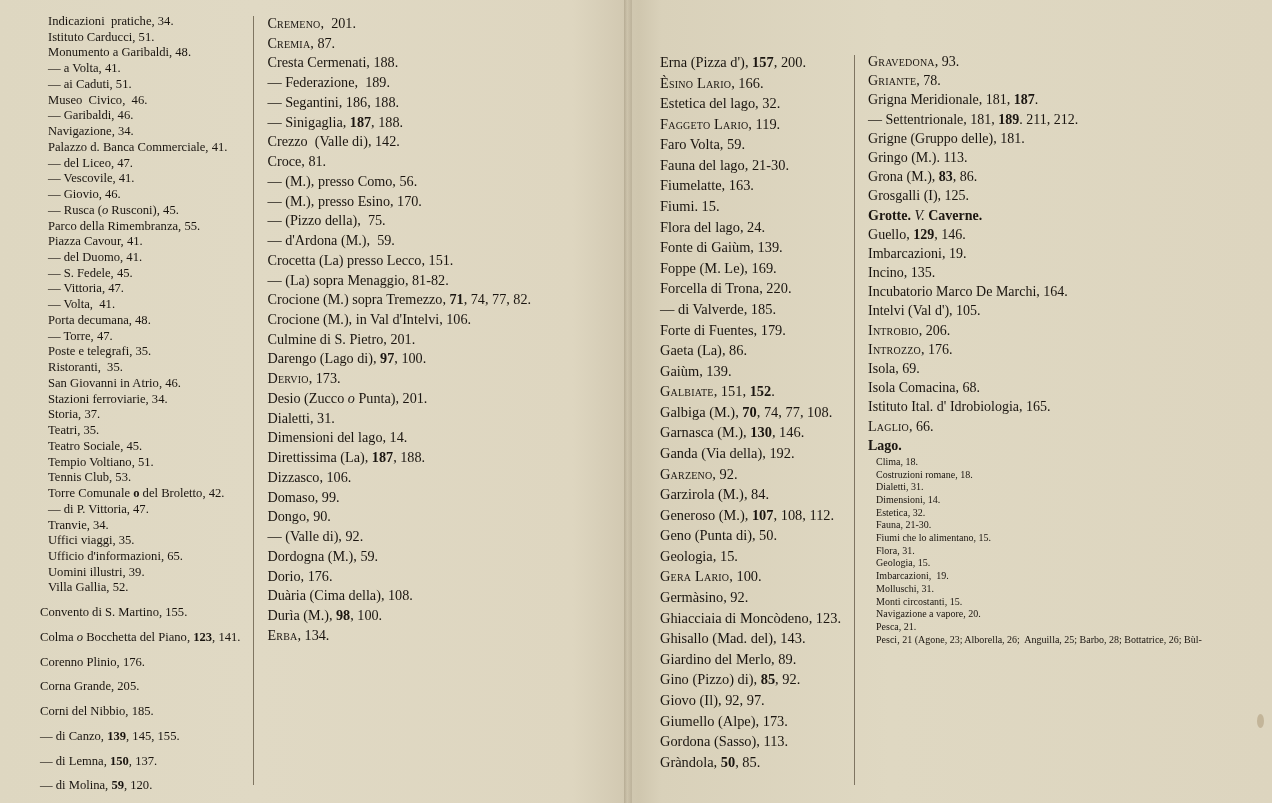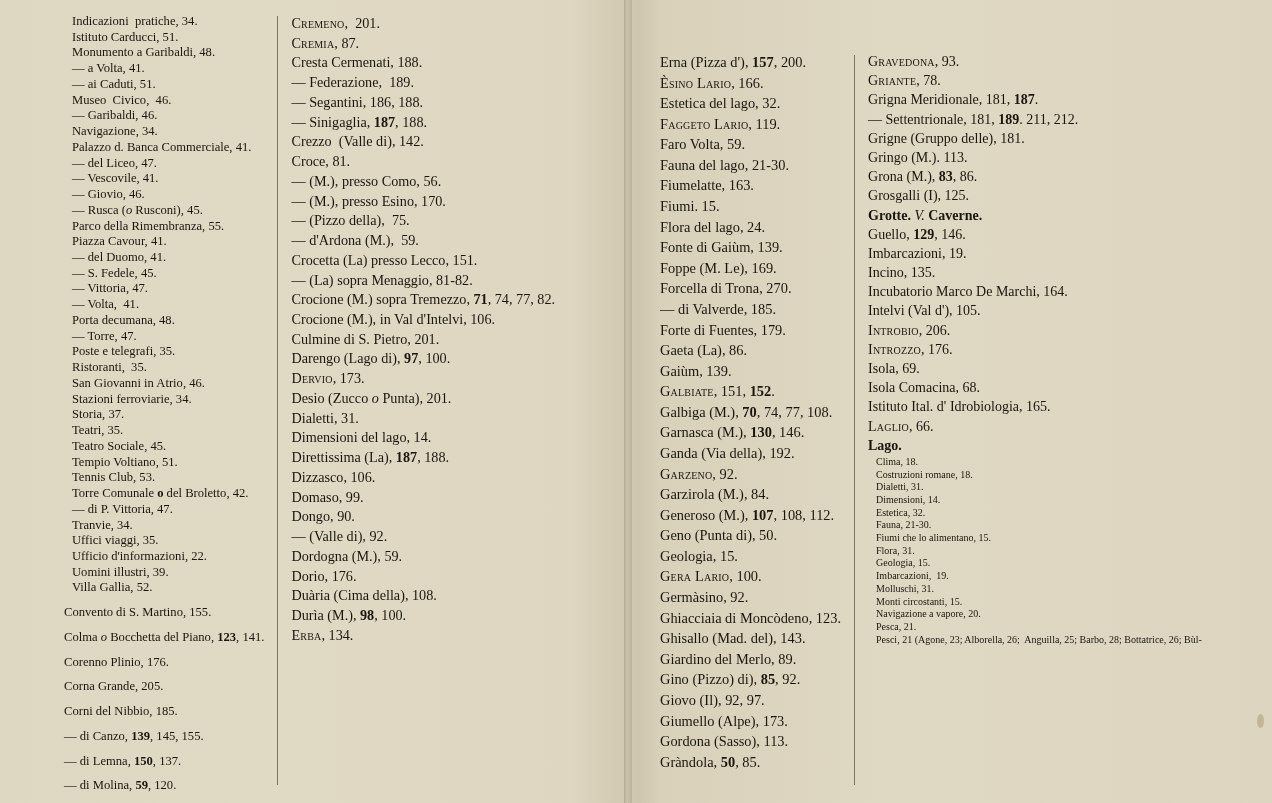--- a/index.html
+++ b/index.html
@@ -32,21 +32,21 @@
   .spread {
     display: flex;
     width: 1272px;
     height: 803px;
     box-sizing: border-box;
   }
   .leaf {
     box-sizing: border-box;
     display: flex;
   }
-  .leaf-left { width: 628px; padding: 14px 12px 8px 64px; }
+  .leaf-left { width: 628px; padding: 14px 12px 8px 40px; }
   .leaf-right { width: 644px; padding: 14px 18px 8px 32px; margin-top: 39px; }
   .col {
     box-sizing: border-box;
     position: relative;
   }
   .rule {
     width: 1px;
     background: #6d6350;
     margin: 2px 13px 10px 13px;
     align-self: stretch;
@@ -133,21 +133,21 @@
             <div class="e sub">Stazioni ferroviarie, 34.</div>
             <div class="e sub">Storia, 37.</div>
             <div class="e sub">Teatri, 35.</div>
             <div class="e sub">Teatro Sociale, 45.</div>
             <div class="e sub">Tempio Voltiano, 51.</div>
             <div class="e sub">Tennis Club, 53.</div>
             <div class="e sub">Torre Comunale <b>o</b> del Broletto, 42.</div>
             <div class="e sub">— di P. Vittoria, 47.</div>
             <div class="e sub">Tranvie, 34.</div>
             <div class="e sub">Uffici viaggi, 35.</div>
-            <div class="e sub">Ufficio d'informazioni, 22.</div>
+            <div class="e sub">Ufficio d'informazioni, 65.</div>
             <div class="e sub">Uomini illustri, 39.</div>
             <div class="e sub">Villa Gallia, 52.</div>
             <div class="e top">Convento di S. Martino, 155.</div>
             <div class="e top">Colma <i>o</i> Bocchetta del Piano, <b>123</b>, 141.</div>
             <div class="e top">Corenno Plinio, 176.</div>
             <div class="e top">Corna Grande, 205.</div>
             <div class="e top">Corni del Nibbio, 185.</div>
             <div class="e top">— di Canzo, <b>139</b>, 145, 155.</div>
             <div class="e top">— di Lemna, <b>150</b>, 137.</div>
             <div class="e top">— di Molina, <b>59</b>, 120.</div>
@@ -201,21 +201,21 @@
             <div class="e "><span class="sc">Èsino Lario</span>, 166.</div>
             <div class="e ">Estetica del lago, 32.</div>
             <div class="e "><span class="sc">Faggeto Lario</span>, 119.</div>
             <div class="e ">Faro Volta, 59.</div>
             <div class="e ">Fauna del lago, 21-30.</div>
             <div class="e ">Fiumelatte, 163.</div>
             <div class="e ">Fiumi. 15.</div>
             <div class="e ">Flora del lago, 24.</div>
             <div class="e ">Fonte di Gaiùm, 139.</div>
             <div class="e ">Foppe (M. Le), 169.</div>
-            <div class="e ">Forcella di Trona, 270.</div>
+            <div class="e ">Forcella di Trona, 220.</div>
             <div class="e ">— di Valverde, 185.</div>
             <div class="e ">Forte di Fuentes, 179.</div>
             <div class="e ">Gaeta (La), 86.</div>
             <div class="e ">Gaiùm, 139.</div>
             <div class="e "><span class="sc">Galbiate</span>, 151, <b>152</b>.</div>
             <div class="e ">Galbiga (M.), <b>70</b>, 74, 77, 108.</div>
             <div class="e ">Garnasca (M.), <b>130</b>, 146.</div>
             <div class="e ">Ganda (Via della), 192.</div>
             <div class="e "><span class="sc">Garzeno</span>, 92.</div>
             <div class="e ">Garzirola (M.), 84.</div>

